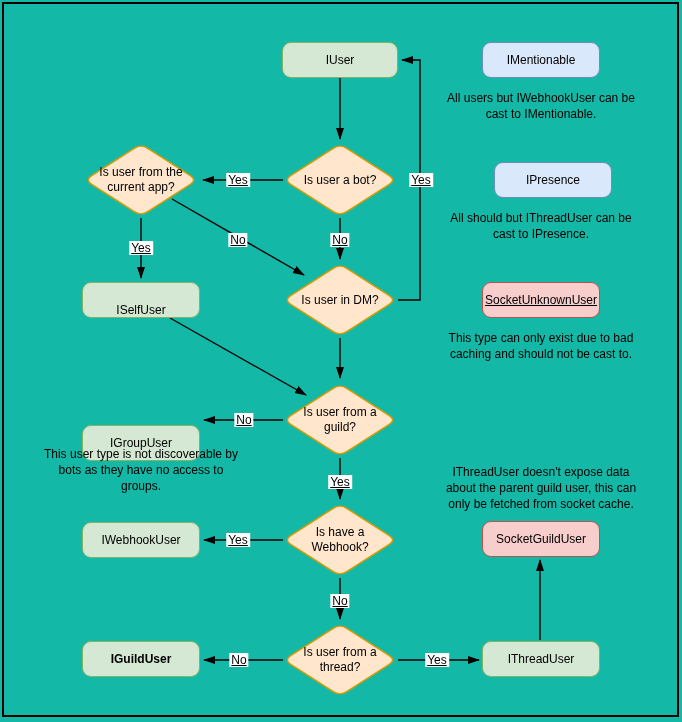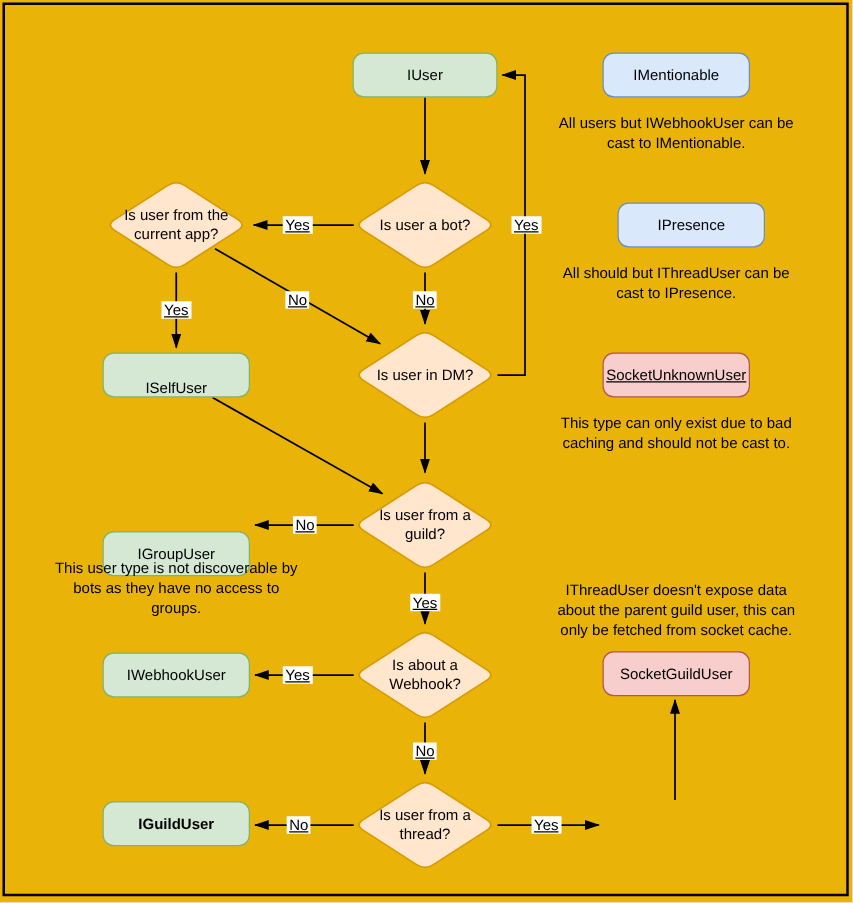--- a/index.html
+++ b/index.html
@@ -1,17 +1,17 @@
 <!DOCTYPE html>
 <html style="--green-fill: #d5e8d4; --green-stroke: #82b366; --blue-fill: #dae8fc; --blue-stroke: #6c8ebf; --red-fill: #f8cecc; --red-stroke: #b85450; --orange-fill: #ffe6cc; --orange-stroke: #d79b00; --line: #000000; --text: #000000;"><head>
 <meta charset="utf-8">
 <style>
   html, body { margin: 0; padding: 0; background: #ffffff; }
   .canvas {
-    position: relative; width: 682px; height: 722px; background: #eab308;
+    position: relative; width: 682px; height: 722px; background: #14b8a6;
     font-family: "Liberation Sans", sans-serif; font-size: 12px; color: #000;
     overflow: hidden;
   }
   .frame {
     position: absolute; left: 2px; top: 2px; width: 677px; height: 715px;
     border: 2px solid var(--line, #000); box-sizing: border-box;
   }
   svg.edges { position: absolute; left: 0; top: 0; width: 682px; height: 722px; }
   svg.edges path.conn { stroke: var(--line, #000); stroke-width: 1.4; fill: none; }
   .node {
@@ -88,20 +88,23 @@
   </div>
   <div class="node green" style="left:82px; top:522px;">
     <span>IWebhookUser</span>
   </div>
   <div class="node red" style="left:482px; top:521px;">
     <span>SocketGuildUser</span>
   </div>
   <div class="node green" style="left:82px; top:641px;font-weight:bold;">
     <span>IGuildUser</span>
   </div>
+  <div class="node green" style="left:482px; top:641px;">
+    <span>IThreadUser</span>
+  </div>
 
   <div class="diamond" style="left:83px; top:142px;">
     <svg viewBox="0 0 116 76">
         <path d="M64.7,6.3 L107.3,33.7 Q114,38 107.3,42.3 L64.7,69.7 Q58,74 51.3,69.7 L8.7,42.3 Q2,38 8.7,33.7 L51.3,6.3 Q58,2 64.7,6.3 Z"></path>
       </svg>
     <span class="dlabel">Is user from the current app?</span>
   </div>
   <div class="diamond" style="left:282px; top:142px;">
     <svg viewBox="0 0 116 76">
         <path d="M64.7,6.3 L107.3,33.7 Q114,38 107.3,42.3 L64.7,69.7 Q58,74 51.3,69.7 L8.7,42.3 Q2,38 8.7,33.7 L51.3,6.3 Q58,2 64.7,6.3 Z"></path>
@@ -117,21 +120,21 @@
   <div class="diamond" style="left:282px; top:382px;">
     <svg viewBox="0 0 116 76">
         <path d="M64.7,6.3 L107.3,33.7 Q114,38 107.3,42.3 L64.7,69.7 Q58,74 51.3,69.7 L8.7,42.3 Q2,38 8.7,33.7 L51.3,6.3 Q58,2 64.7,6.3 Z"></path>
       </svg>
     <span class="dlabel">Is user from a guild?</span>
   </div>
   <div class="diamond" style="left:282px; top:502px;">
     <svg viewBox="0 0 116 76">
         <path d="M64.7,6.3 L107.3,33.7 Q114,38 107.3,42.3 L64.7,69.7 Q58,74 51.3,69.7 L8.7,42.3 Q2,38 8.7,33.7 L51.3,6.3 Q58,2 64.7,6.3 Z"></path>
       </svg>
-    <span class="dlabel">Is about a Webhook?</span>
+    <span class="dlabel">Is have a Webhook?</span>
   </div>
   <div class="diamond" style="left:282px; top:622px;">
     <svg viewBox="0 0 116 76">
         <path d="M64.7,6.3 L107.3,33.7 Q114,38 107.3,42.3 L64.7,69.7 Q58,74 51.3,69.7 L8.7,42.3 Q2,38 8.7,33.7 L51.3,6.3 Q58,2 64.7,6.3 Z"></path>
       </svg>
     <span class="dlabel">Is user from a thread?</span>
   </div>
 
   <div class="edge-label" style="left:238px; top:180px;">Yes</div>
   <div class="edge-label" style="left:340px; top:240px;">No</div>

